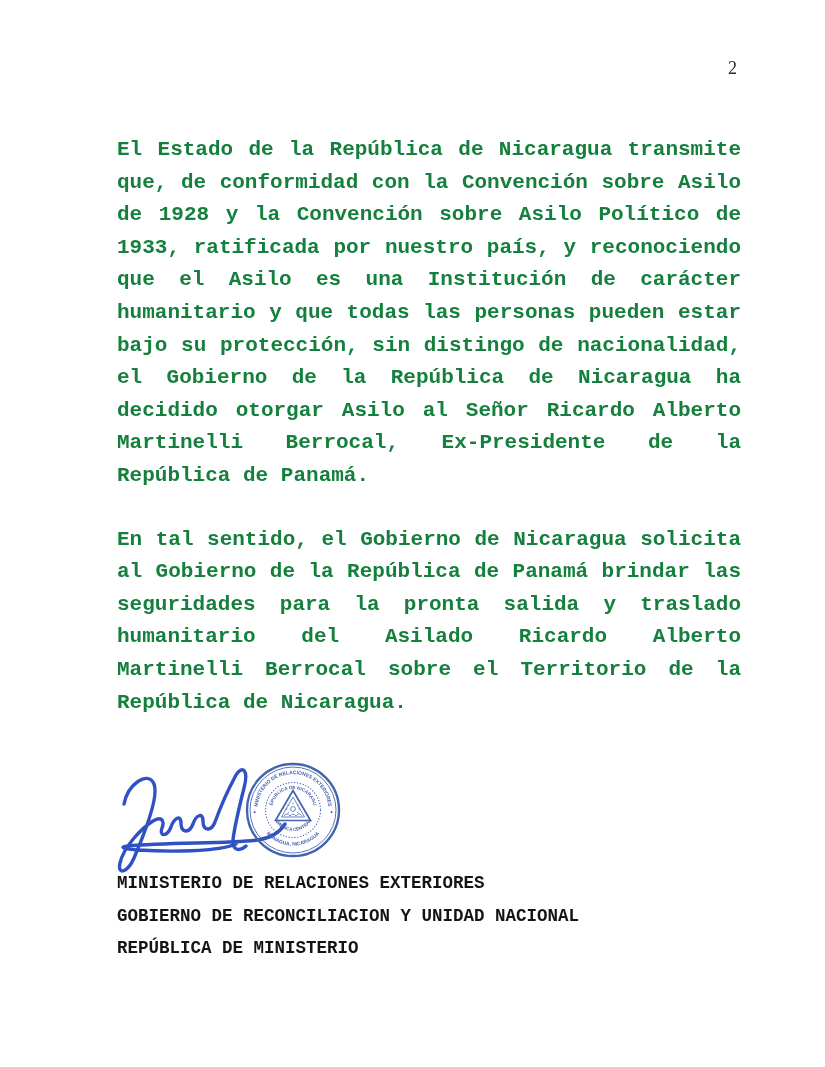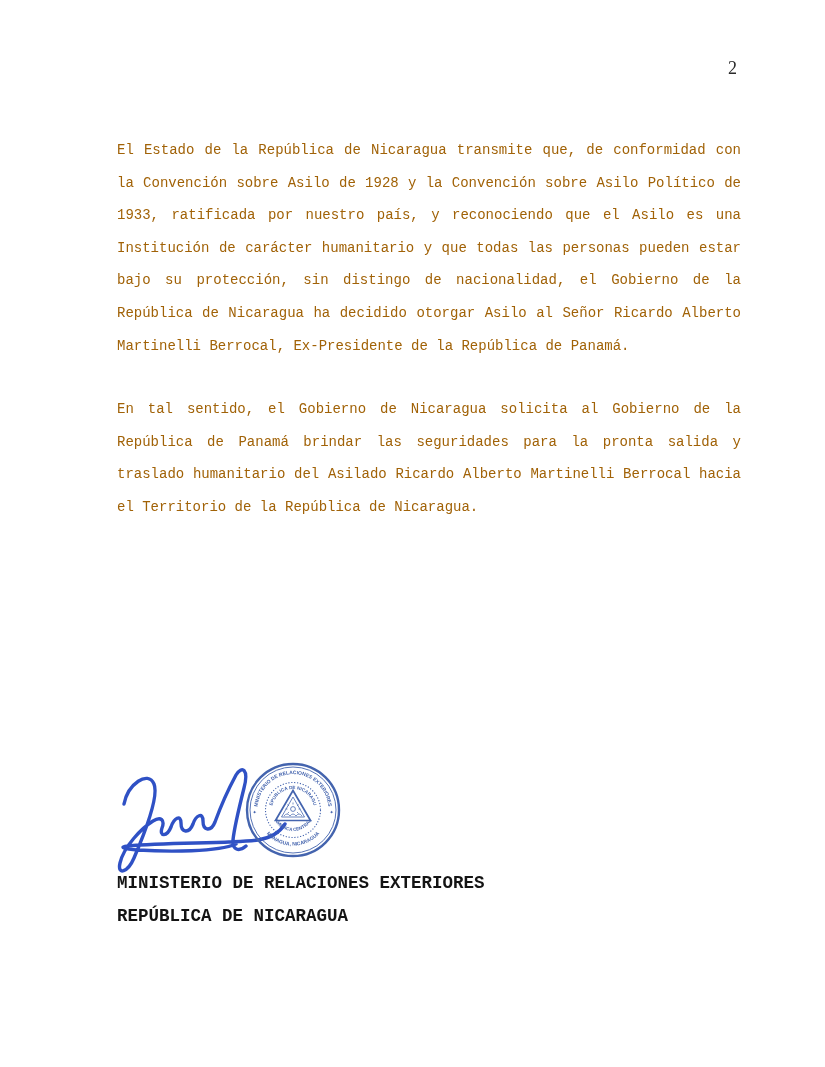--- a/index.html
+++ b/index.html
@@ -13,24 +13,24 @@
   .page-number {
     position:absolute; top:58px; right:88px;
     font-family:"Liberation Serif","DejaVu Serif",serif;
     font-size:18px; color:#2b2b2b;
   }
   .content {
     position:absolute; left:117px; top:134px; width:624px;
   }
   .content p {
     margin:0 0 31px 0;
-    font-weight:normal;
-    font-size:14px;
+    font-weight:bold;
+    font-size:21px;
     line-height:32.6px;
-    color:#a16207;
+    color:#15803d;
     text-align:justify;
   }
   .sig-art {
     position:absolute; left:108px; top:760px;
   }
   .sig-block {
     position:absolute; left:117px; top:867px; width:624px;
   }
   .sig-block div {
     font-weight:bold;
@@ -43,21 +43,21 @@
 </style>
 </head>
 <body>
 
 <div class="page">
 
   <div class="page-number">2</div>
 
   <div class="content">
     <p>El Estado de la República de Nicaragua transmite que, de conformidad con la Convención sobre Asilo de 1928 y la Convención sobre Asilo Político de 1933, ratificada por nuestro país, y reconociendo que el Asilo es una Institución de carácter humanitario y que todas las personas pueden estar bajo su protección, sin distingo de nacionalidad, el Gobierno de la República de Nicaragua ha decidido otorgar Asilo al Señor Ricardo Alberto Martinelli Berrocal, Ex-Presidente de la República de Panamá.</p>
-    <p>En tal sentido, el Gobierno de Nicaragua solicita al Gobierno de la República de Panamá brindar las seguridades para la pronta salida y traslado humanitario del Asilado Ricardo Alberto Martinelli Berrocal hacia el Territorio de la República de Nicaragua.</p>
+    <p>En tal sentido, el Gobierno de Nicaragua solicita al Gobierno de la República de Panamá brindar las seguridades para la pronta salida y traslado humanitario del Asilado Ricardo Alberto Martinelli Berrocal sobre el Territorio de la República de Nicaragua.</p>
   </div>
 
   <svg class="sig-art" width="360" height="122" viewBox="0 0 360 122">
 
     <g fill="none" stroke="#2f51c5" stroke-linecap="round" stroke-linejoin="round">
       <path stroke-width="3.4" d="
         M 16 44
         C 20 24, 40 10, 46 24
         C 51 36, 38 70, 26 98
         C 20 112, 9 116, 12 103
@@ -112,16 +112,17 @@
         <polygon points="185,37 173.5,57 196.5,57" stroke-width="0.8"></polygon>
         <circle cx="185" cy="49" r="2.4" stroke-width="0.8"></circle>
         <path stroke-width="0.7" d="M 185 44.5 L 185 42.5 M 189 46 L 190.5 44.5 M 190.5 49 L 192.5 49 M 189 52 L 190.5 53.5 M 181 46 L 179.5 44.5 M 179.5 49 L 177.5 49 M 181 52 L 179.5 53.5"></path>
         <path stroke-width="0.7" d="M 176 56 q 3 -4 6 0 q 3 -4 6 0 q 3 -4 6 0"></path>
       </g>
     </g>
   </svg>
 
   <div class="sig-block">
     <div>MINISTERIO DE RELACIONES EXTERIORES</div>
-    <div>REPÚBLICA DE NICARAGUA</div>
+    <div>GOBIERNO DE RECONCILIACION Y UNIDAD NACIONAL</div>
+    <div>REPÚBLICA DE MINISTERIO</div>
   </div>
 
 </div>
 
 </body></html>

